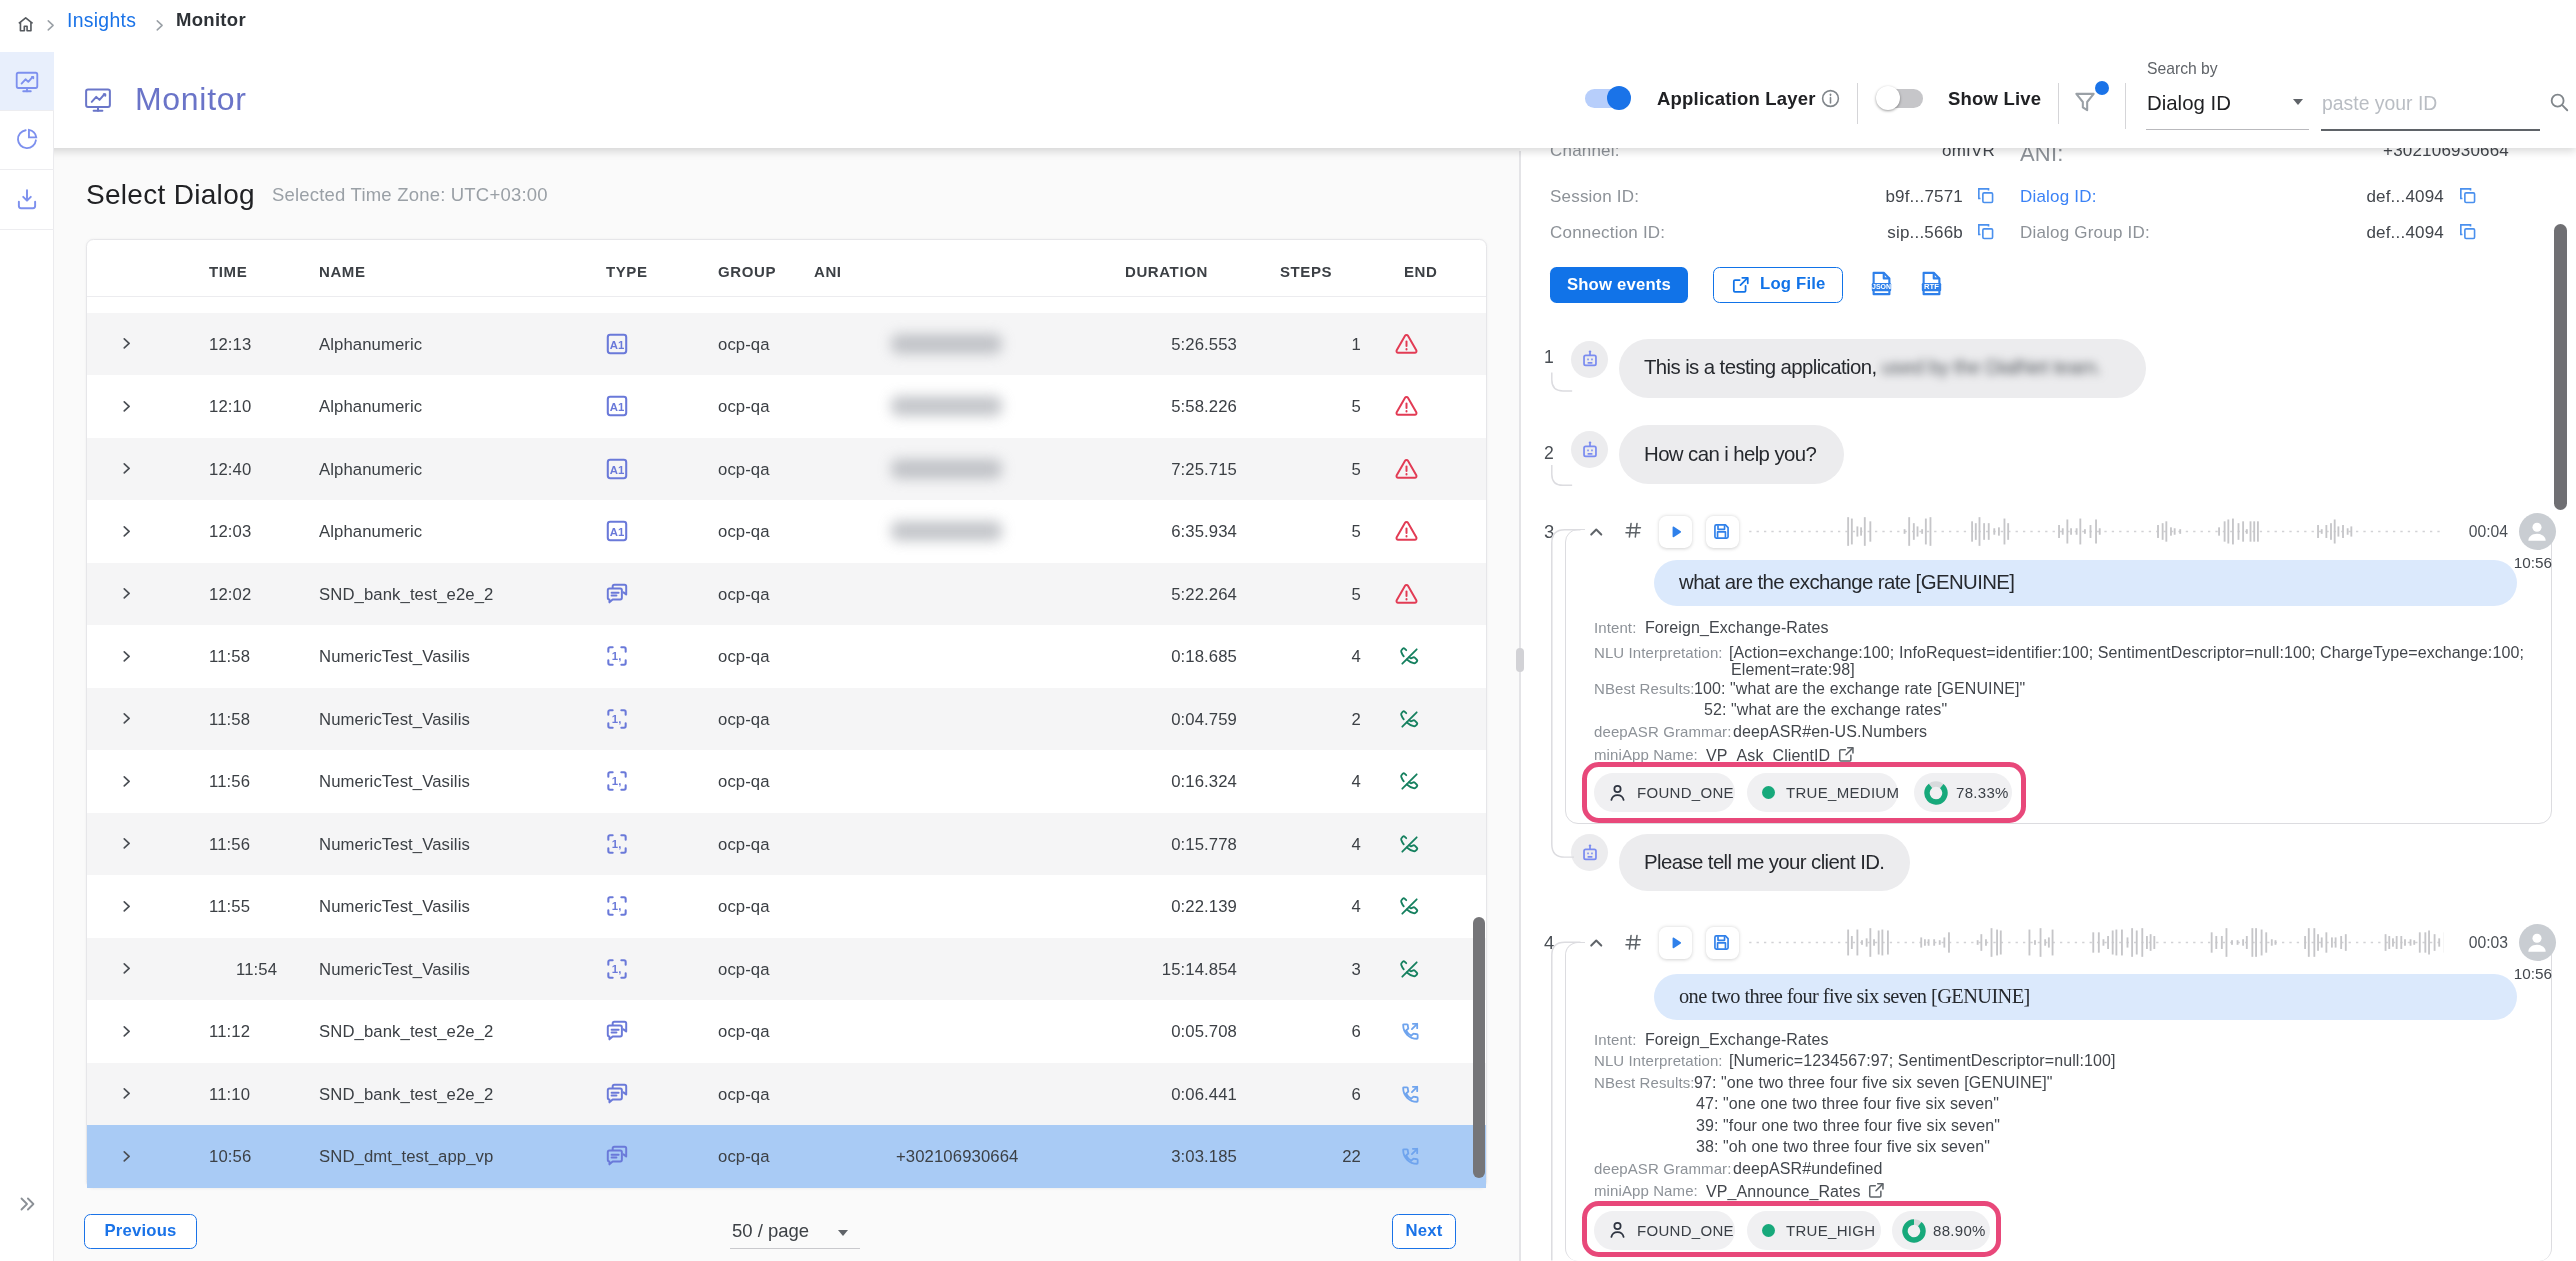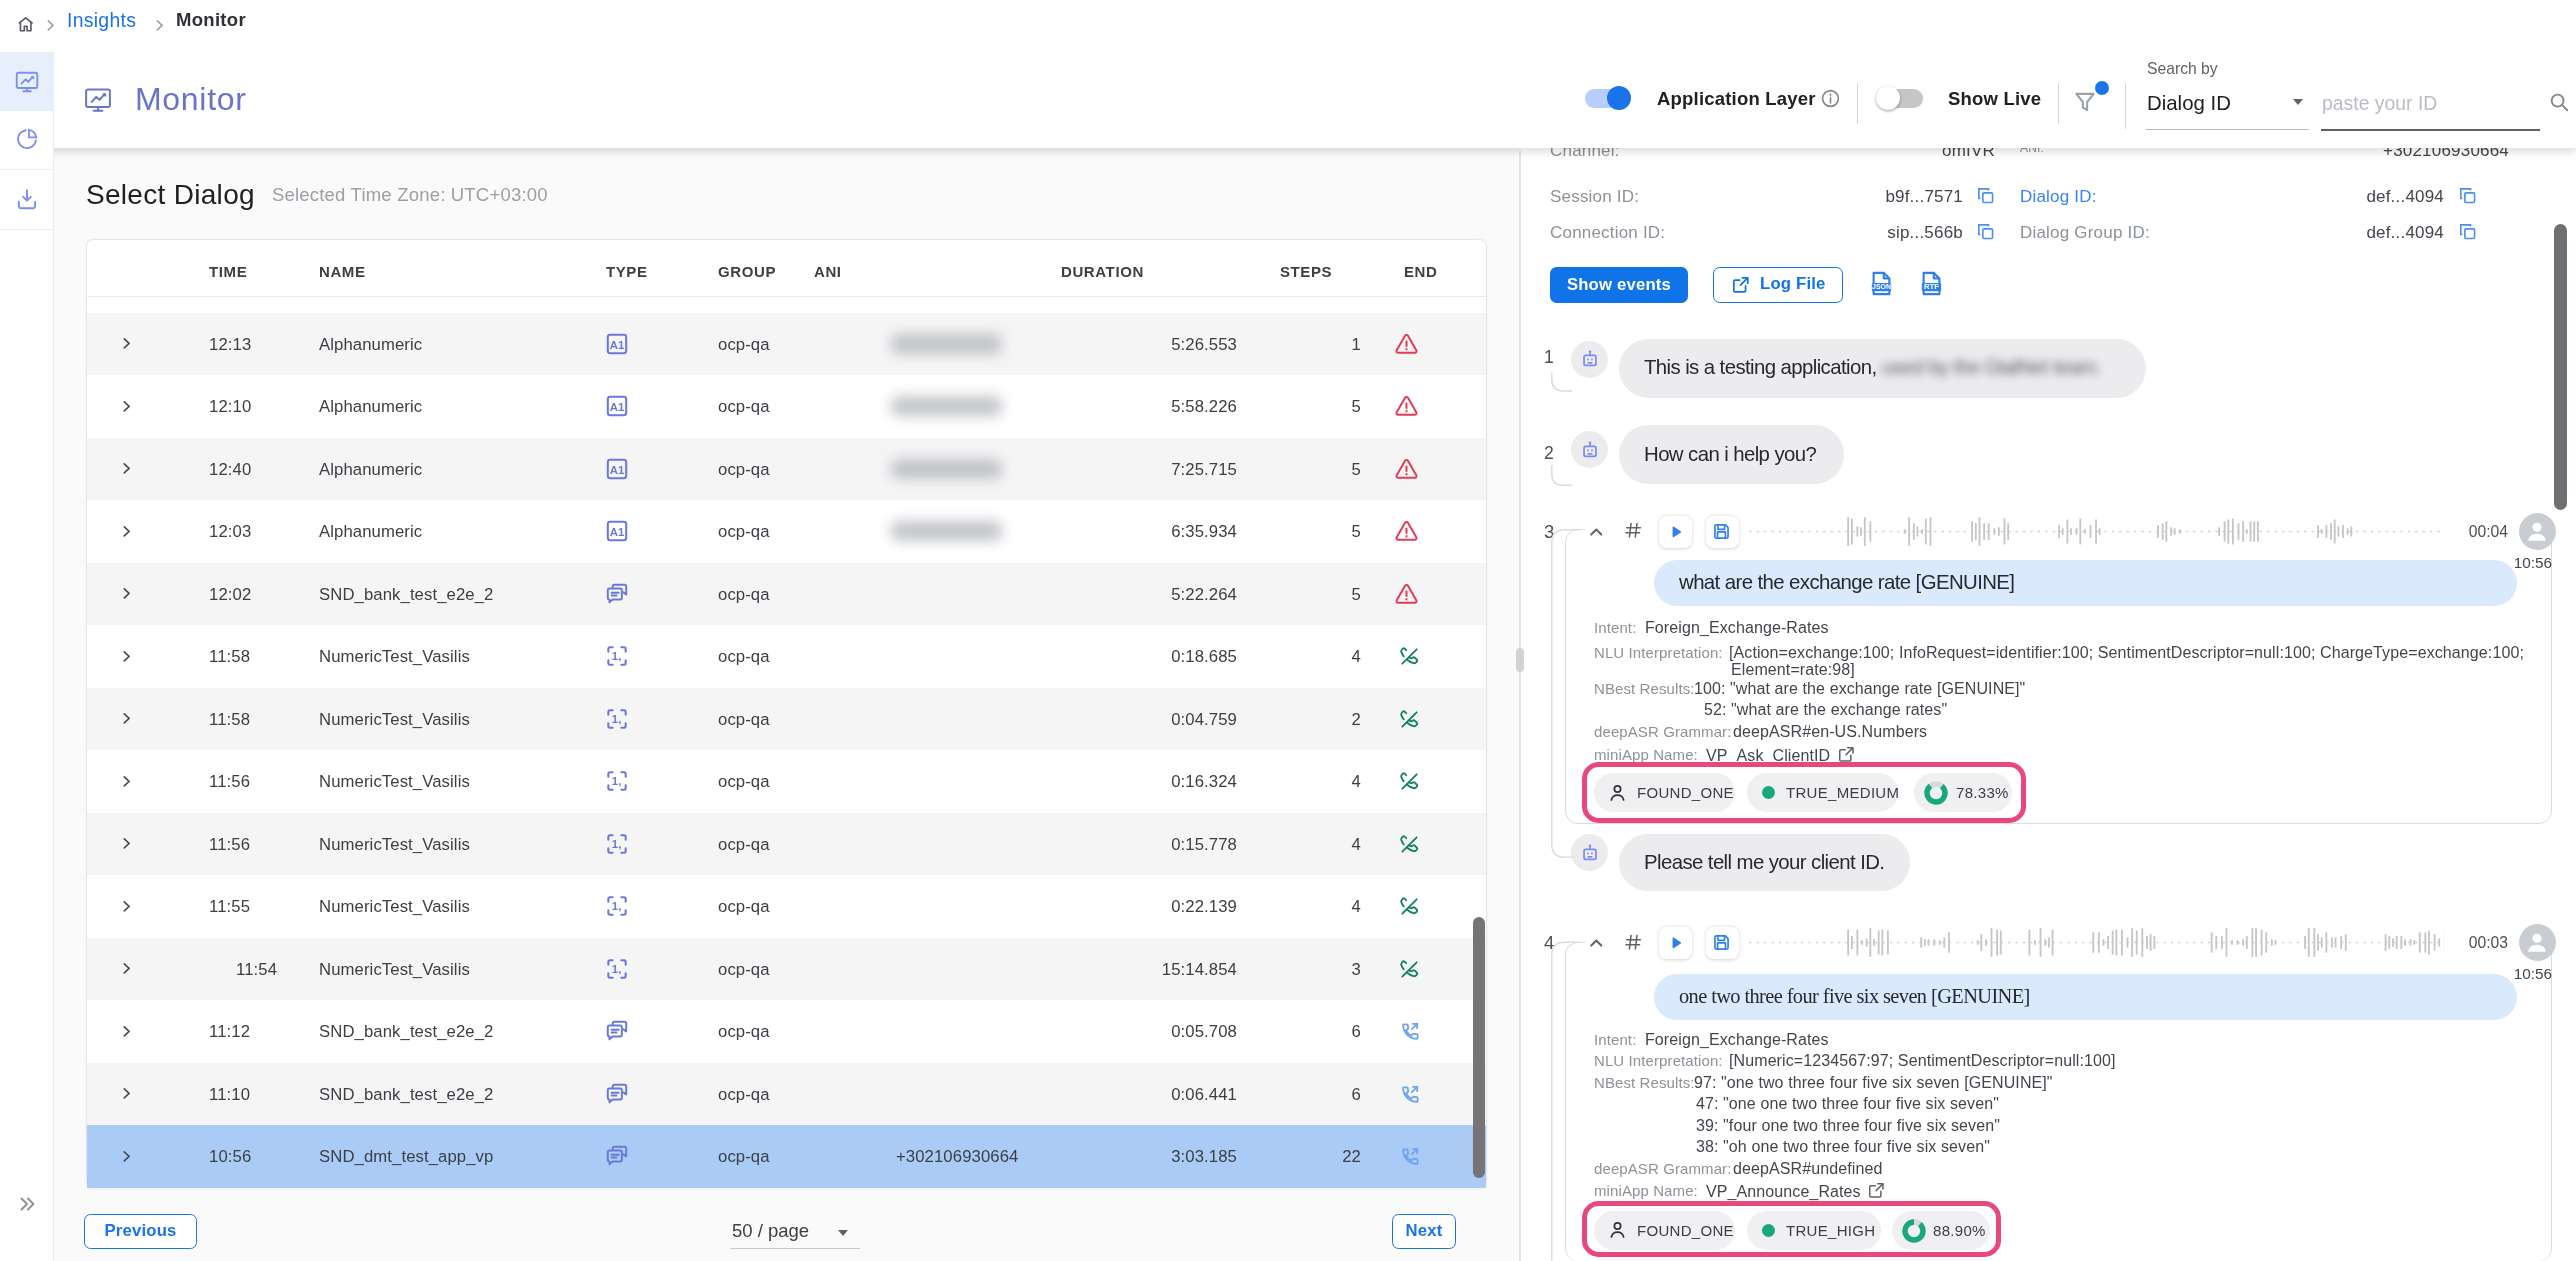--- a/index.html
+++ b/index.html
@@ -107,21 +107,21 @@
     </svg>
   </div>
 <div class="abs" style="left:86px;top:179px;font-size:28px;color:#202124;letter-spacing:0.3px;">Select Dialog</div>
 <div class="abs" style="left:272px;top:184px;font-size:18.5px;color:#9aa0a6;letter-spacing:0.2px;">Selected Time Zone: UTC+03:00</div>
 <div class="abs" style="left:86px;top:239px;width:1401px;height:949px;background:#fff;border:0.9px solid #e6e6e9;border-radius:7.4px;box-shadow:0 0.9px 2.8px rgba(0,0,0,0.05);overflow:hidden;"></div>
 <div class="abs" style="left:209px;top:263px;font-size:15px;font-weight:bold;color:#3c4045;letter-spacing:0.6px;">TIME</div>
 <div class="abs" style="left:319px;top:263px;font-size:15px;font-weight:bold;color:#3c4045;letter-spacing:0.6px;">NAME</div>
 <div class="abs" style="left:606px;top:263px;font-size:15px;font-weight:bold;color:#3c4045;letter-spacing:0.6px;">TYPE</div>
 <div class="abs" style="left:718px;top:263px;font-size:15px;font-weight:bold;color:#3c4045;letter-spacing:0.6px;">GROUP</div>
 <div class="abs" style="left:814px;top:263px;font-size:15px;font-weight:bold;color:#3c4045;letter-spacing:0.6px;">ANI</div>
-<div class="abs" style="left:1061px;top:263px;font-size:15px;font-weight:bold;color:#3c4045;letter-spacing:0.6px;">DURATION</div>
+<div class="abs" style="left:1125px;top:263px;font-size:15px;font-weight:bold;color:#3c4045;letter-spacing:0.6px;">DURATION</div>
 <div class="abs" style="left:1280px;top:263px;font-size:15px;font-weight:bold;color:#3c4045;letter-spacing:0.6px;">STEPS</div>
 <div class="abs" style="left:1404px;top:263px;font-size:15px;font-weight:bold;color:#3c4045;letter-spacing:0.6px;">END</div>
 <div class="abs" style="left:87px;top:296px;width:1399px;height:0.9px;background:#ececef;"></div>
 <div class="abs" style="left:87px;top:313px;width:1399px;height:63px;background:#f5f5f6;"></div>
 <div class="abs" style="left:118px;top:335px;width:16.7px;height:16.7px;">
     <svg width="16.7" height="16.7" viewBox="0 0 24 24" fill="none" stroke="#4a4e54" stroke-width="2.4" stroke-linecap="round" stroke-linejoin="round">
       <path d="M9 5.5l7 6.5-7 6.5"></path>
     </svg>
   </div>
 <div class="abs" style="left:209px;top:335px;font-size:16.7px;color:#3c4045;letter-spacing:0.1px;">12:13</div>
@@ -486,21 +486,21 @@
     </svg>
   </div>
 <div class="abs" style="left:1473px;top:917px;width:12px;height:261px;background:#757578;border-radius:6.5px;"></div>
 <div class="abs" style="left:84px;top:1214px;width:113px;height:35px;font-size:16.7px;font-weight:bold;color:#1a73e8;background:#fff;border:1.9px solid #1a73e8;border-radius:6.5px;text-align:center;line-height:31.5px;letter-spacing:0.2px;">Previous</div>
 <div class="abs" style="left:1392px;top:1214px;width:64px;height:35px;font-size:16.7px;font-weight:bold;color:#1a73e8;background:#fff;border:1.9px solid #1a73e8;border-radius:6.5px;text-align:center;line-height:31.5px;letter-spacing:0.2px;">Next</div>
 <div class="abs" style="left:732px;top:1220px;font-size:18.5px;color:#3c4045;">50 / page</div>
 <div class="abs" style="left:838px;top:1230px;width:0px;height:0px;border-left:5.6px solid transparent;border-right:5.6px solid transparent;border-top:6.5px solid #5f6368;"></div>
 <div class="abs" style="left:730px;top:1248px;width:130px;height:0.9px;background:#c9c9cd;"></div>
 <div class="abs" style="left:1550px;top:141px;z-index:2;font-size:17px;color:#8d9298;letter-spacing:0.2px;">Channel:</div>
 <div class="abs" style="left:1810px;top:141px;width:185px;z-index:2;font-size:17px;color:#42464c;letter-spacing:0.2px;text-align:right;">omIVR</div>
-<div class="abs" style="left:2020px;top:141px;z-index:2;font-size:12px;color:#8d9298;letter-spacing:0.2px;">ANI:</div>
+<div class="abs" style="left:2020px;top:141px;z-index:2;font-size:22px;color:#8d9298;letter-spacing:0.2px;">ANI:</div>
 <div class="abs" style="left:2296px;top:141px;width:213px;z-index:2;font-size:17px;color:#42464c;letter-spacing:0.2px;text-align:right;">+302106930664</div>
 <div class="abs" style="left:1550px;top:187px;z-index:2;font-size:17px;color:#8d9298;letter-spacing:0.2px;">Session ID:</div>
 <div class="abs" style="left:1792px;top:187px;width:171px;z-index:2;font-size:17px;color:#42464c;letter-spacing:0.2px;text-align:right;">b9f...7571</div>
 <div class="abs" style="left:1976px;top:186px;width:19.4px;height:19.4px;z-index:2;">
     <svg width="19.4" height="19.4" viewBox="0 0 24 24" fill="none" stroke="#4a90ee" stroke-width="2">
       <rect x="8.5" y="8.5" width="12" height="12" rx="1.5"></rect>
       <path d="M15.5 5.5v-2h-12v12h2"></path>
     </svg>
   </div>
 <div class="abs" style="left:2020px;top:187px;z-index:2;font-size:17px;color:#3b82f6;letter-spacing:0.2px;">Dialog ID:</div>

